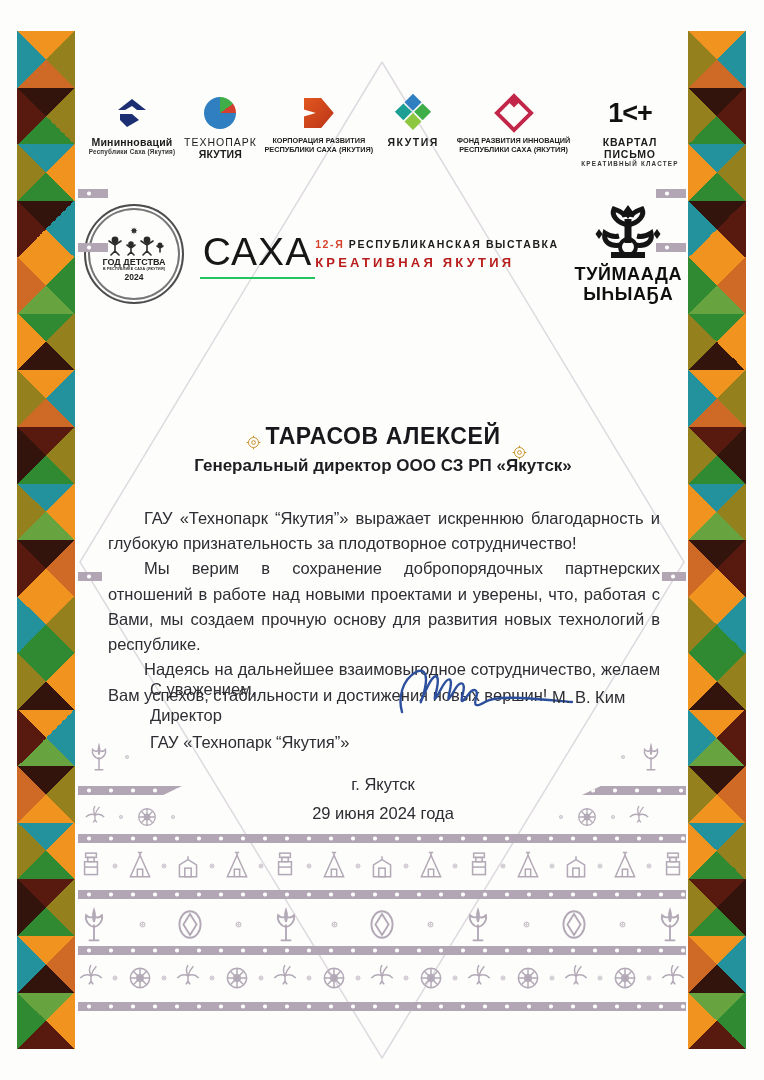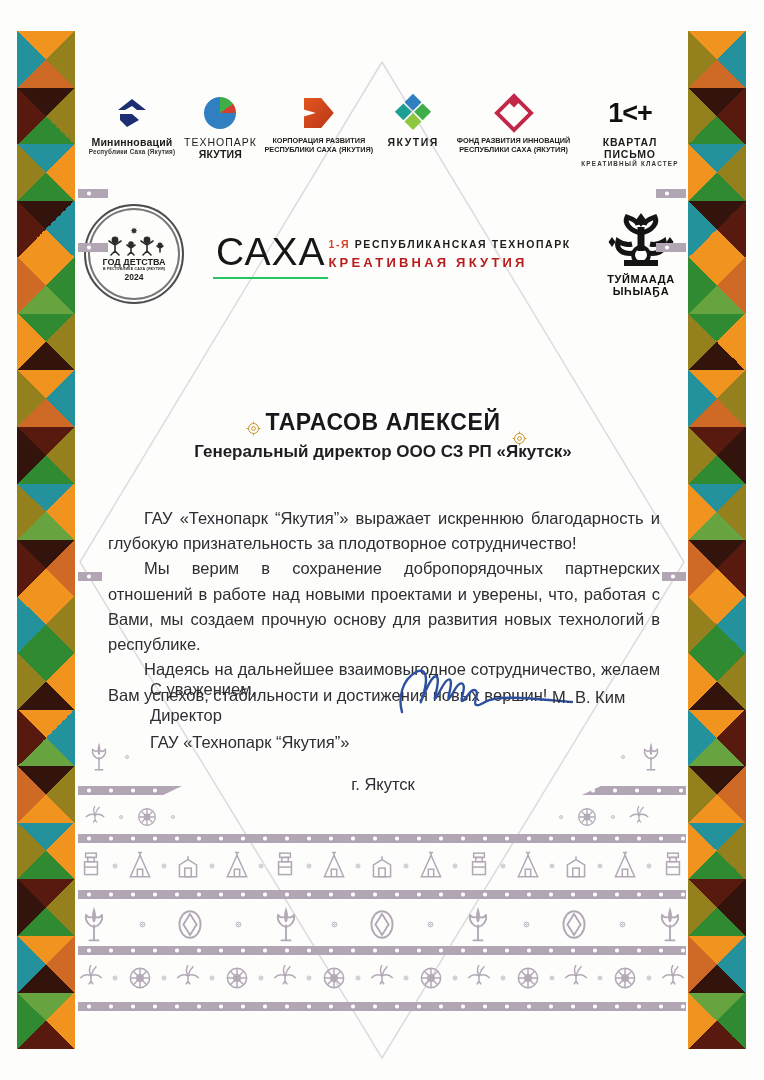--- a/index.html
+++ b/index.html
@@ -40,27 +40,27 @@
   .ec-t3{font-size:8.5px;font-weight:800;margin-top:1px;}
   .brand{display:flex;align-items:center;}
   .saha{font-size:39px;letter-spacing:1px;color:#161616;border-bottom:2px solid #22c55e;padding:0 3px 3px;font-weight:400;}
   .si{font-family:"DejaVu Serif",serif;font-style:italic;font-weight:700;font-size:92px;line-height:.78;color:#0d0d0d;margin:0 2px 8px 4px;}
   .brand-col{display:flex;flex-direction:column;}
   .expo{font-size:10.5px;font-weight:800;letter-spacing:1.6px;color:#1c1c1c;padding-bottom:2px;}
   .expo .num{color:#d6432c;}
   .innov{font-size:31px;font-weight:500;letter-spacing:1.5px;color:#141414;border-top:1.5px solid #222;border-bottom:1.5px solid #222;padding:1px 2px;}
   .creative{font-size:13px;font-weight:600;letter-spacing:3.2px;color:#b91c1c;padding-top:3px;}
   .emblem-right{display:flex;flex-direction:column;align-items:center;flex:0 0 auto;color:#0f0f0f;text-align:center;}
-  .er-t{font-size:11px;font-weight:800;letter-spacing:.6px;line-height:1.1;}
+  .er-t{font-size:18px;font-weight:800;letter-spacing:.6px;line-height:1.1;}
 
   
   .title{position:absolute;top:314px;left:84px;width:598px;text-align:center;font-weight:800;font-size:40px;line-height:1.04;letter-spacing:.5px;}
 
   
-  .recipient{position:absolute;top:409px;left:84px;width:598px;text-align:center;color:#17171c;}
+  .recipient{position:absolute;top:423px;left:84px;width:598px;text-align:center;color:#17171c;}
   .r-name{font-size:23px;font-weight:800;letter-spacing:.6px;line-height:1.18;}
   .r-pos{font-size:17px;font-weight:700;margin-top:6px;color:#1d1d22;}
   .rosette-gold{position:absolute;top:12px;}
 
   
   .bodytext{position:absolute;top:506px;left:108px;width:552px;font-size:16.5px;line-height:1.53;color:#2d2d33;text-align:justify;}
   .bodytext p{margin:0;text-indent:36px;}
 
   
   .signoff{position:absolute;top:676px;left:150px;font-size:16.5px;line-height:1.6;color:#2d2d33;}
@@ -197,21 +197,21 @@
         </g>
       </svg>
       <span class="ec-t1">ГОД ДЕТСТВА</span>
       <span class="ec-t2">В РЕСПУБЛИКЕ САХА (ЯКУТИЯ)</span>
       <span class="ec-t3">2024</span>
     </div>
 
     <div class="brand">
       <span class="saha">САХА</span>
       <span class="brand-col">
-        <span class="expo"><span class="num">1-Я</span><span> РЕСПУБЛИКАНСКАЯ ТЕХНОПАРК</span></span>
+        <span class="expo"><span class="num">12-Я</span><span> РЕСПУБЛИКАНСКАЯ ВЫСТАВКА</span></span>
         <span class="creative">КРЕАТИВНАЯ ЯКУТИЯ</span>
       </span>
     </div>
 
     <div class="emblem-right">
       <svg width="82" height="62" viewBox="0 0 82 62">
         <g fill="#141414" stroke="#141414">
           <path d="M41 2 l5 7 -5 7 -5 -7 z" stroke="none"></path>
           <path d="M41 16 V40" stroke-width="7" fill="none"></path>
           <path d="M41 22 C30 20 24 12 27 6 C33 8 37 10 38 14" stroke-width="5" fill="none"></path>
@@ -266,20 +266,21 @@
   </div>
   <div class="signature">
     <svg width="200" height="66" viewBox="0 0 200 66">
       <path d="M16 54 C12 40 16 22 30 14 C38 10 42 16 39 30 C37 42 30 54 40 32 C48 14 54 14 51 30 C49 40 46 48 55 31 C62 18 67 18 64 32 C62 41 60 47 68 33 C74 22 80 23 77 35 C75 43 74 47 82 37 C87 30 93 30 90 40 C88 47 89 50 99 44 C112 36 150 41 186 44" fill="none" stroke="#2c4f9e" stroke-width="2.4" stroke-linecap="round"></path>
     </svg>
   </div>
   <span class="signer">М. В. Ким</span>
 
   <div class="placedate">
     <div>г. Якутск</div>
+    <div>29 июня 2024 года</div>
   </div>
 
   <div id="ornaments">
       <div class="ribbon" style="top: 834px;"></div>
       <div class="ribbon" style="top: 890px;"></div>
       <div class="ribbon" style="top: 946px;"></div>
       <div class="ribbon" style="top: 1002px;"></div>
       <div class="orn-row" style="top: 845px; height: 42px;">
         <svg viewBox="0 0 24 28" width="26" height="30">
           <g fill="none" stroke="#b2a8b6" stroke-width="1.4">

